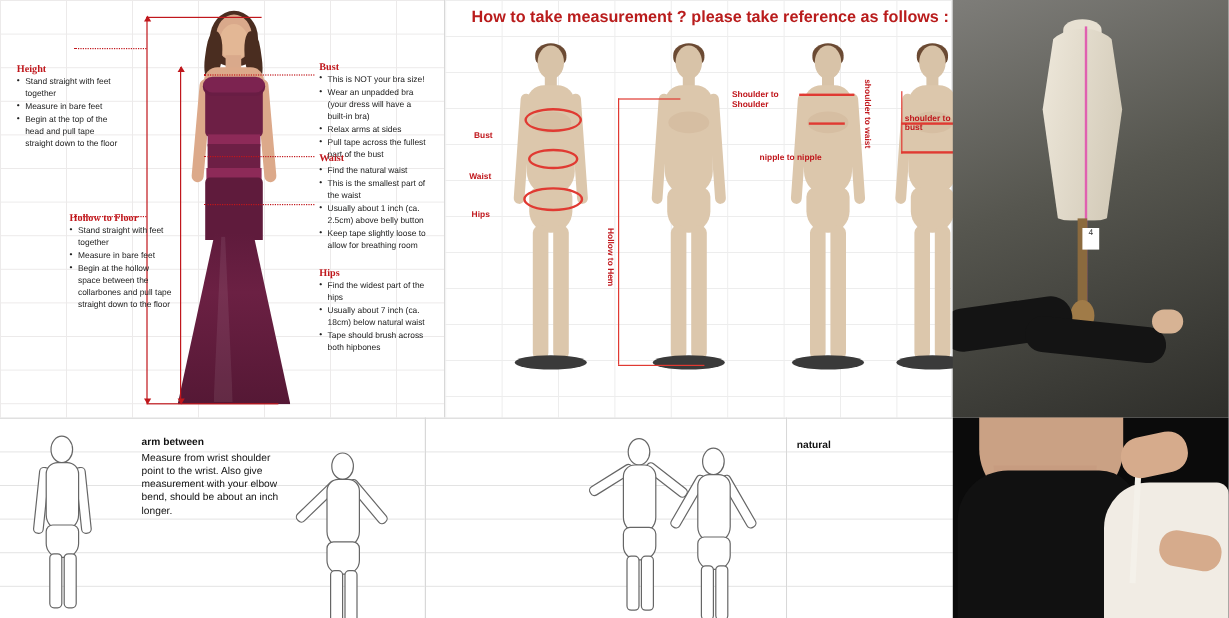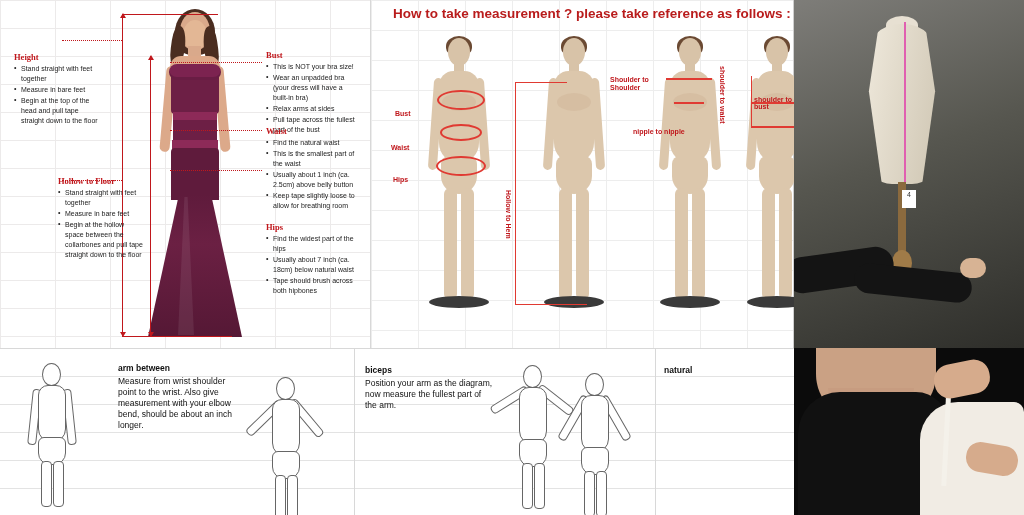--- a/index.html
+++ b/index.html
@@ -326,24 +326,20 @@
       <div class="l-armB" style="transform:rotate(-40deg);top:18px;left:44px;height:44px;"></div>
       <div class="l-torso"></div>
         <div class="l-hip"></div>
         <div class="l-legA"></div>
         <div class="l-legB"></div>
     </div>
   </section>
 
   <section class="abs" id="panel-biceps">
     <div class="notebook"></div>
-    <div class="cap" style="left:10px;top:16px;width:128px;">
-      <span class="t">biceps</span>
-      <span>Position your arm as the diagram, now measure the fullest part of the arm.</span>
-    </div>
     <div class="lady" style="left:150px;top:16px;">
       <div class="l-head"></div>
       <div class="l-armA" style="transform:rotate(58deg);top:14px;left:0px;height:40px;"></div>
       <div class="l-armB" style="transform:rotate(-52deg);top:14px;left:46px;height:40px;"></div>
       <div class="l-torso"></div>
         <div class="l-hip"></div>
         <div class="l-legA"></div>
         <div class="l-legB"></div>
     </div>
     <div class="lady" style="left:212px;top:24px;">

